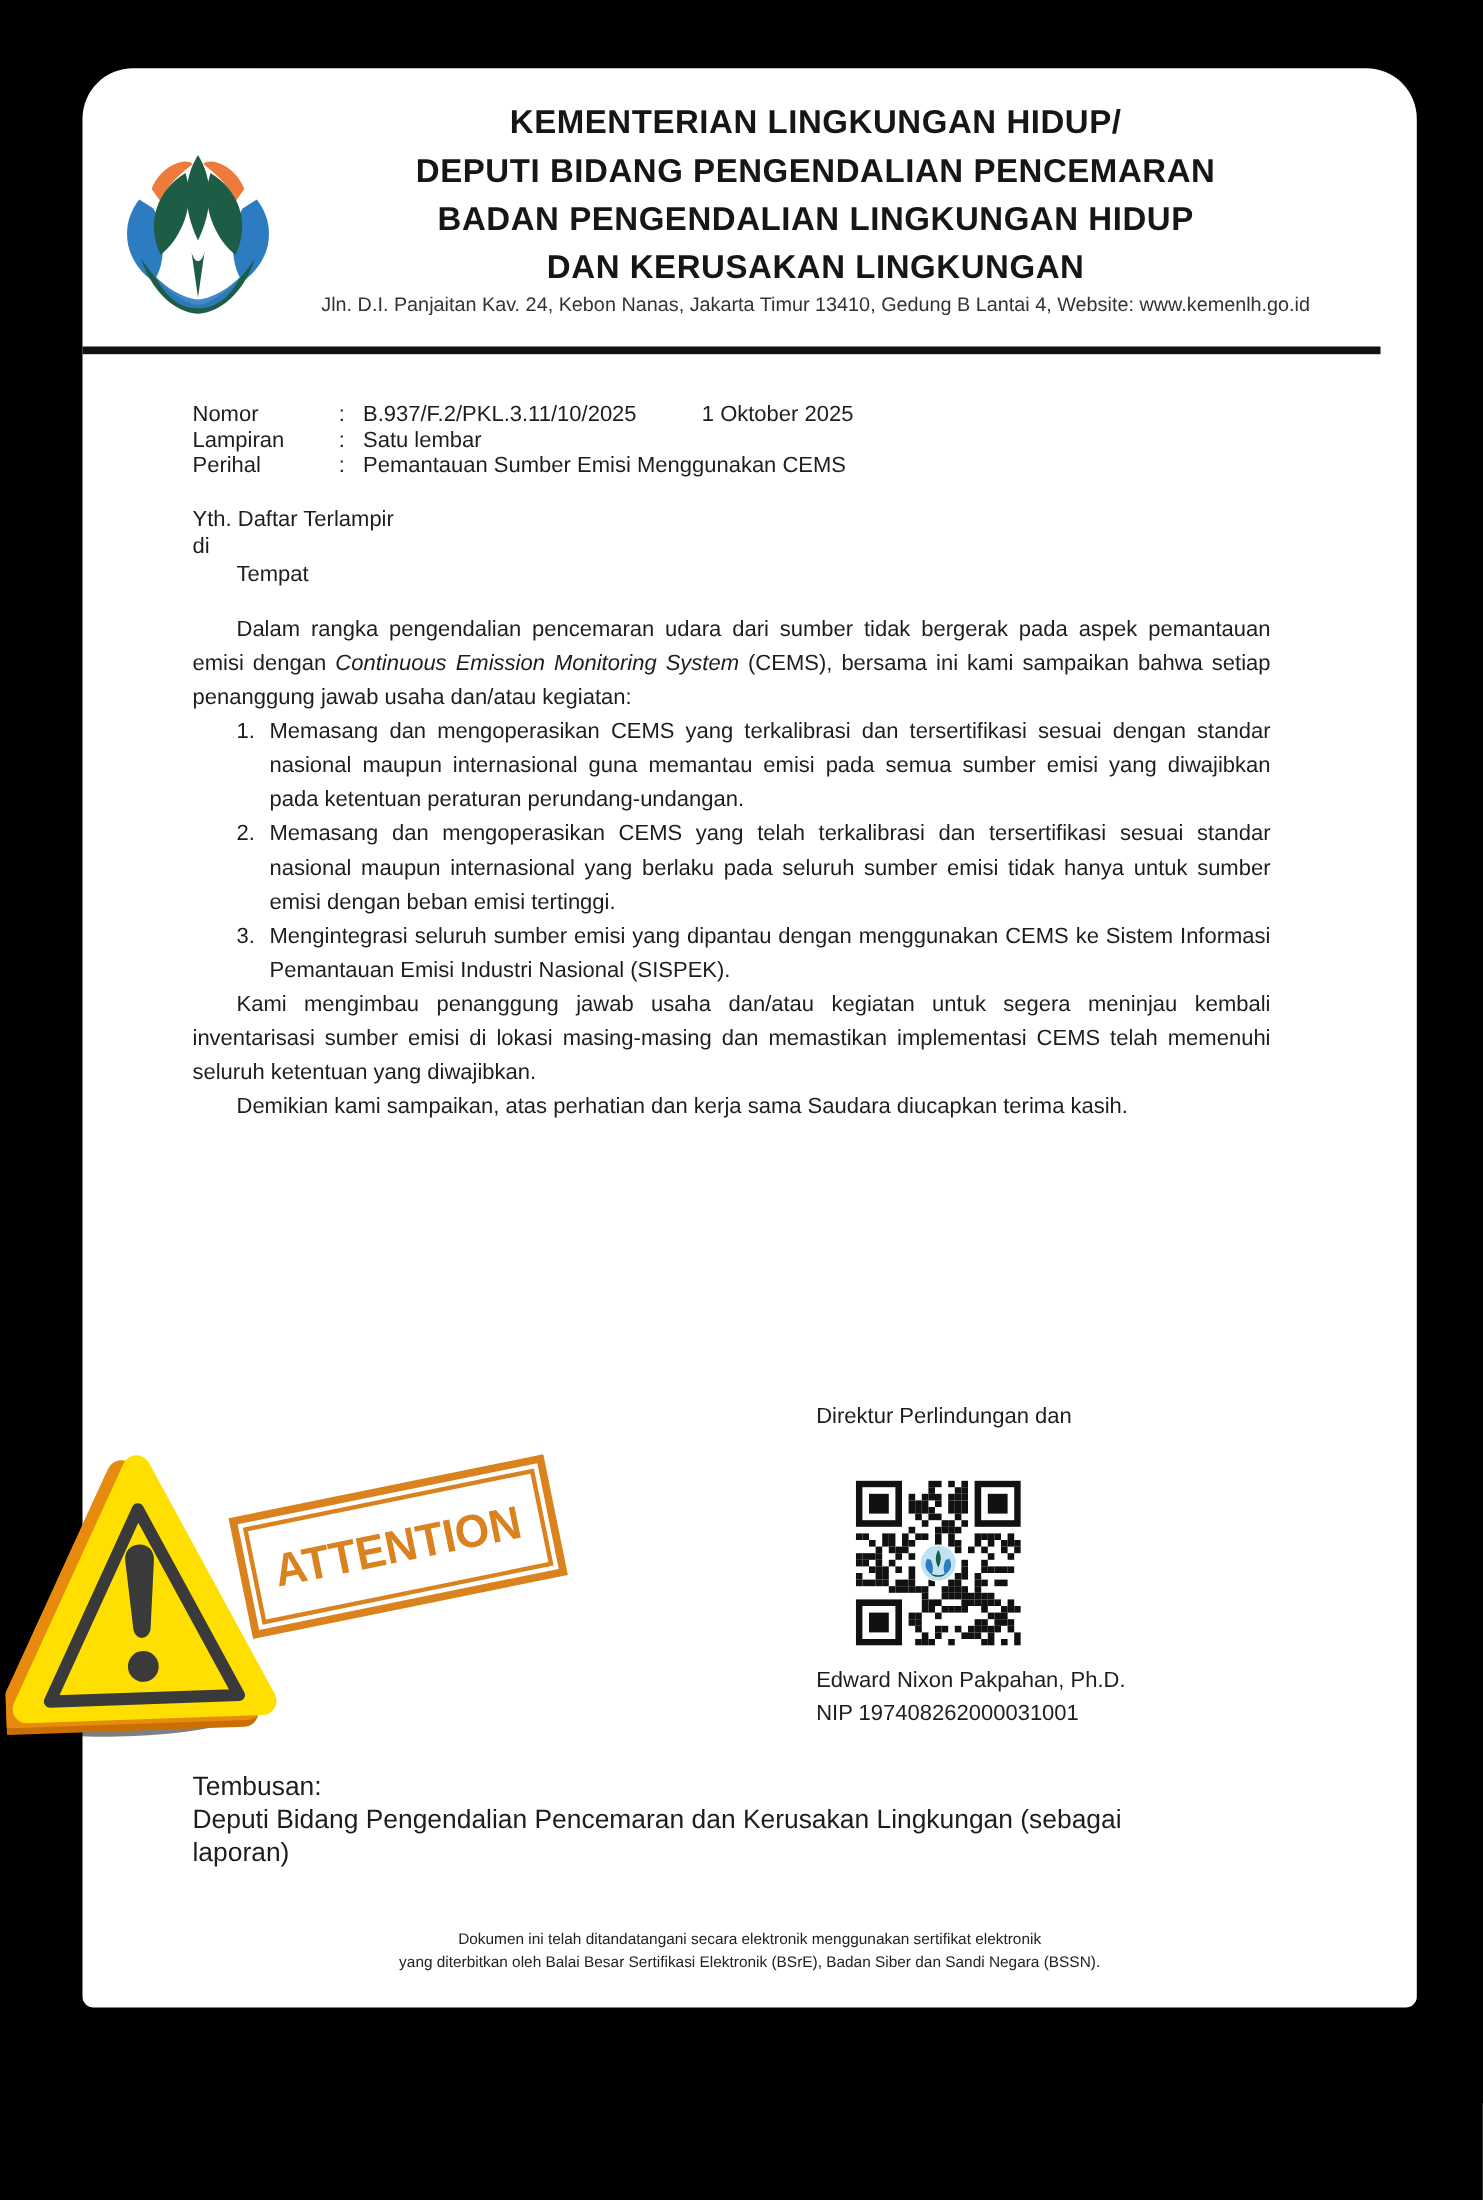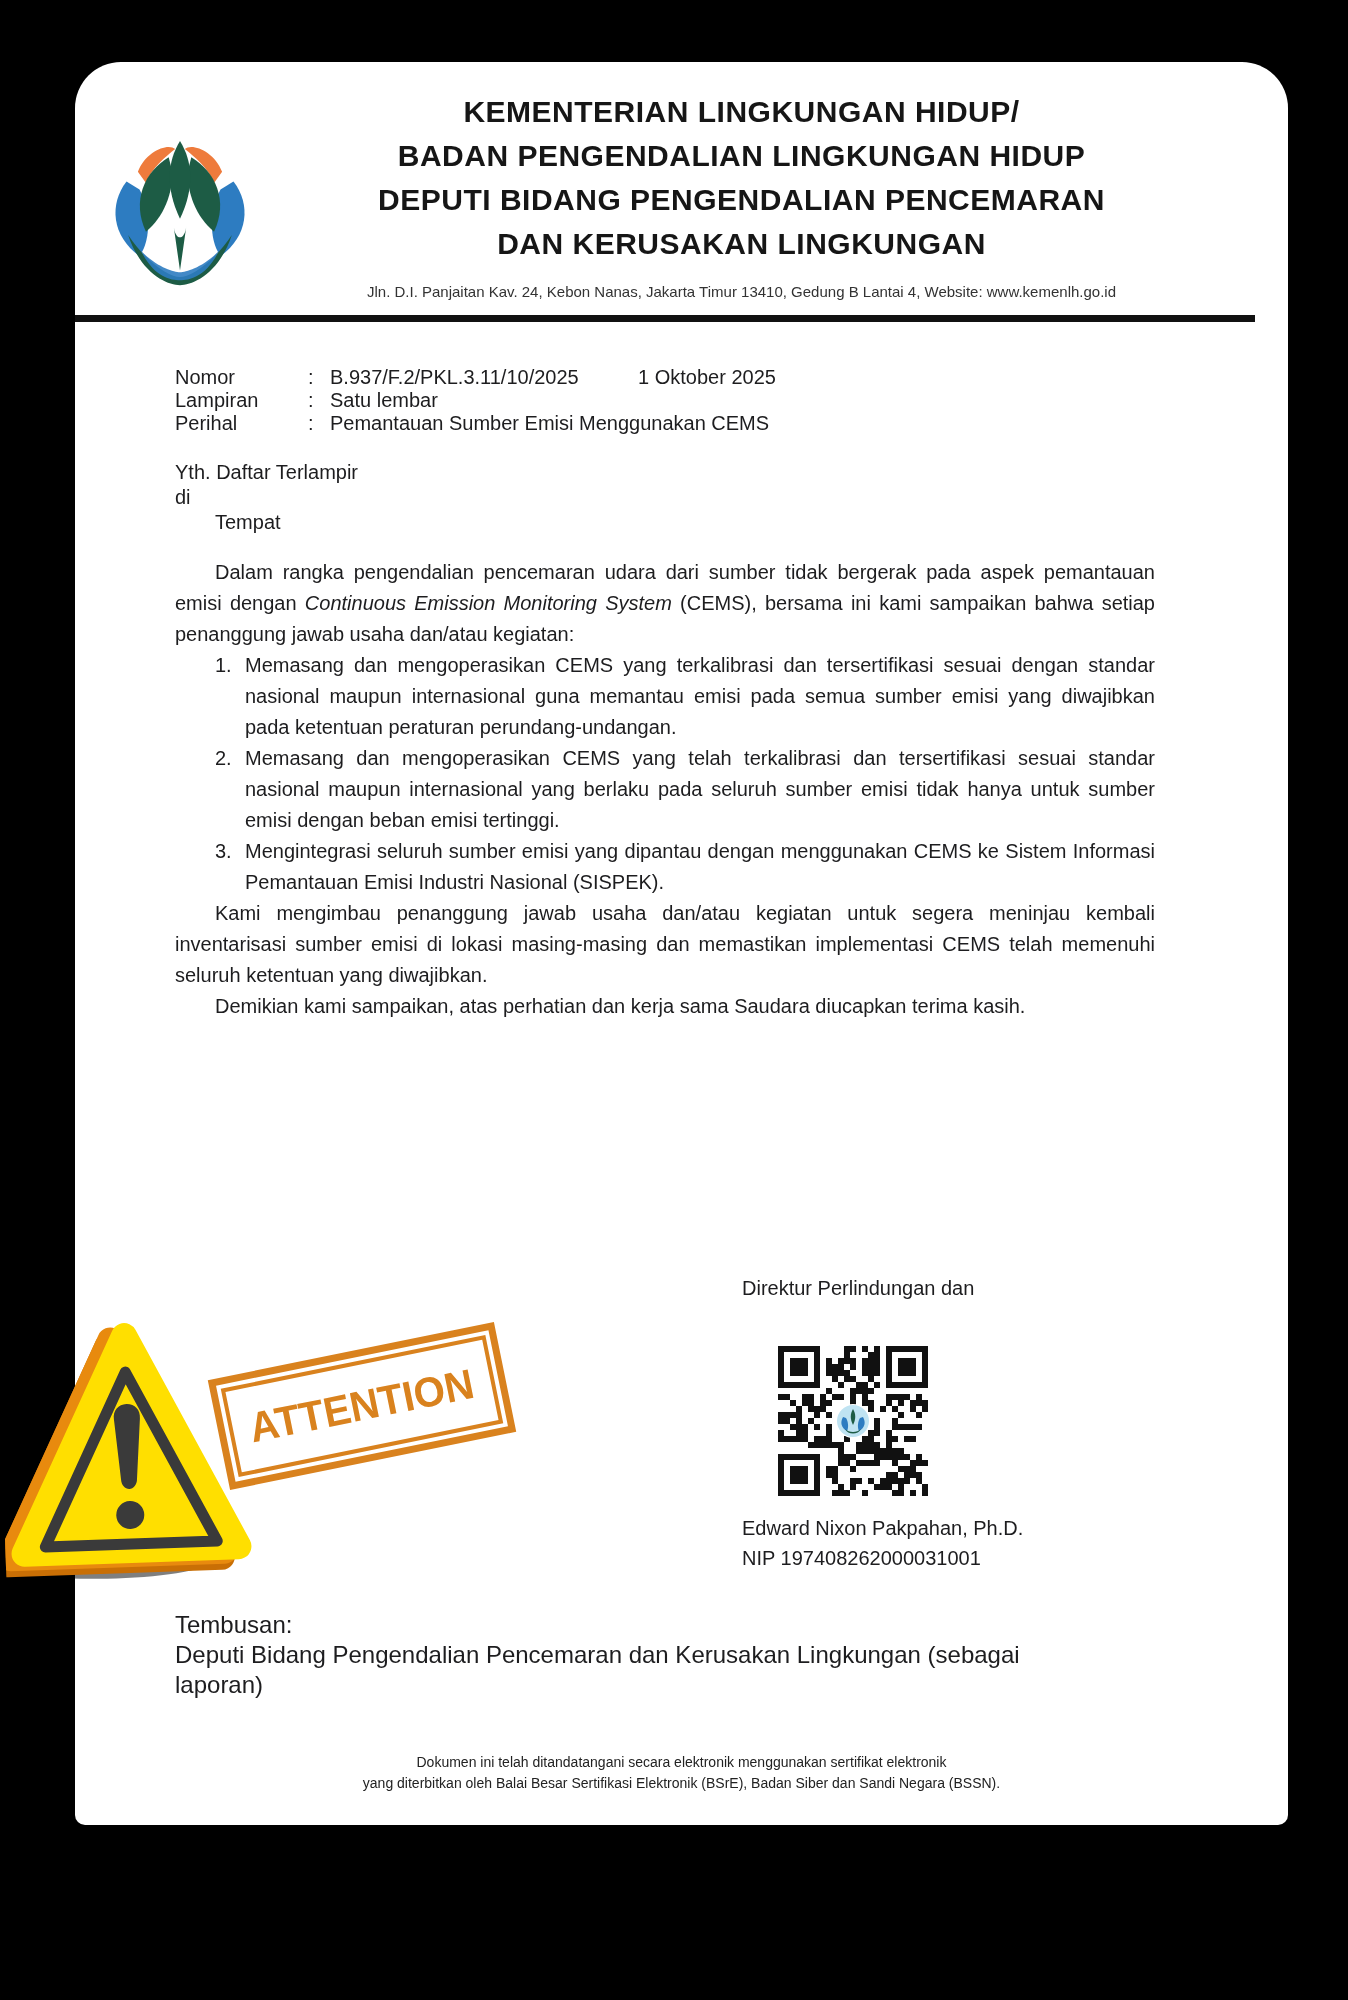--- a/index.html
+++ b/index.html
@@ -19,21 +19,21 @@
     font-family:"Liberation Sans",sans-serif;color:var(--ink);
   }
   .page{
     position:absolute;left:75px;top:62px;width:1213px;height:1763px;
     background:#fff;border-radius:46px 46px 10px 10px;
   }
   
   .logo{position:absolute;left:24px;top:64px;width:162px;height:166px;}
   .org{position:absolute;left:130px;right:10px;top:28px;text-align:center;}
   .org-line{font-weight:bold;font-size:30px;line-height:44px;letter-spacing:.5px;color:#161616;}
-  .address{margin-top:17px;font-size:15px;color:#333;}
+  .address{margin-top:1px;font-size:18px;color:#333;}
   .rule{position:absolute;left:0;top:253px;width:1180px;height:7px;background:#111;}
   
   .meta{position:absolute;left:100px;top:304px;width:1000px;font-size:20px;line-height:23px;}
   .meta-row{display:flex;}
   .meta-label{width:133px;}
   .meta-colon{width:22px;}
   .meta-date{position:absolute;left:463px;top:0;}
   
   .letter{position:absolute;left:100px;top:398px;width:980px;font-size:20px;line-height:31px;text-align:justify;}
   .recipient{text-align:left;line-height:25px;}
@@ -85,22 +85,22 @@
       <path fill="var(--logo-green)" d="M43,18 C28,27 20,45 29,64 C40,55 46,40 45,26 Z"></path>
       <path fill="var(--logo-green)" d="M57,18 C72,27 80,45 71,64 C60,55 54,40 55,26 Z"></path>
       <path fill="var(--logo-green)" d="M50,8 C58,21 59,37 50,56 C41,37 42,21 50,8 Z"></path>
       <path fill="var(--logo-green)" d="M18,66 C30,84 44,92 50,92 C56,92 70,84 82,66 C74,90 58,97 50,97 C42,97 26,90 18,66 Z"></path>
       <path fill="var(--logo-blue)" d="M26,76 C36,86 46,89 50,89 C54,89 64,86 74,76 C66,92 56,94 50,94 C44,94 34,92 26,76 Z" opacity=".9"></path>
       <path fill="var(--logo-green)" d="M46,60 L50,88 L54,60 C53,70 47,70 46,60 Z"></path>
     </svg>
 
     <div class="org">
       <div class="org-line">KEMENTERIAN LINGKUNGAN HIDUP/</div>
+      <div class="org-line">DEPUTI BIDANG PENGENDALIAN PENCEMARAN</div>
       <div class="org-line">BADAN PENGENDALIAN LINGKUNGAN HIDUP</div>
-      <div class="org-line">DEPUTI BIDANG PENGENDALIAN PENCEMARAN</div>
       <div class="org-line">DAN KERUSAKAN LINGKUNGAN</div>
       <div class="address">Jln. D.I. Panjaitan Kav. 24, Kebon Nanas, Jakarta Timur 13410, Gedung B Lantai 4, Website: www.kemenlh.go.id</div>
     </div>
 
     <div class="rule"></div>
 
     <div class="meta">
       <div class="meta-row">
         <span class="meta-label">Nomor</span>
         <span class="meta-colon">:</span>

